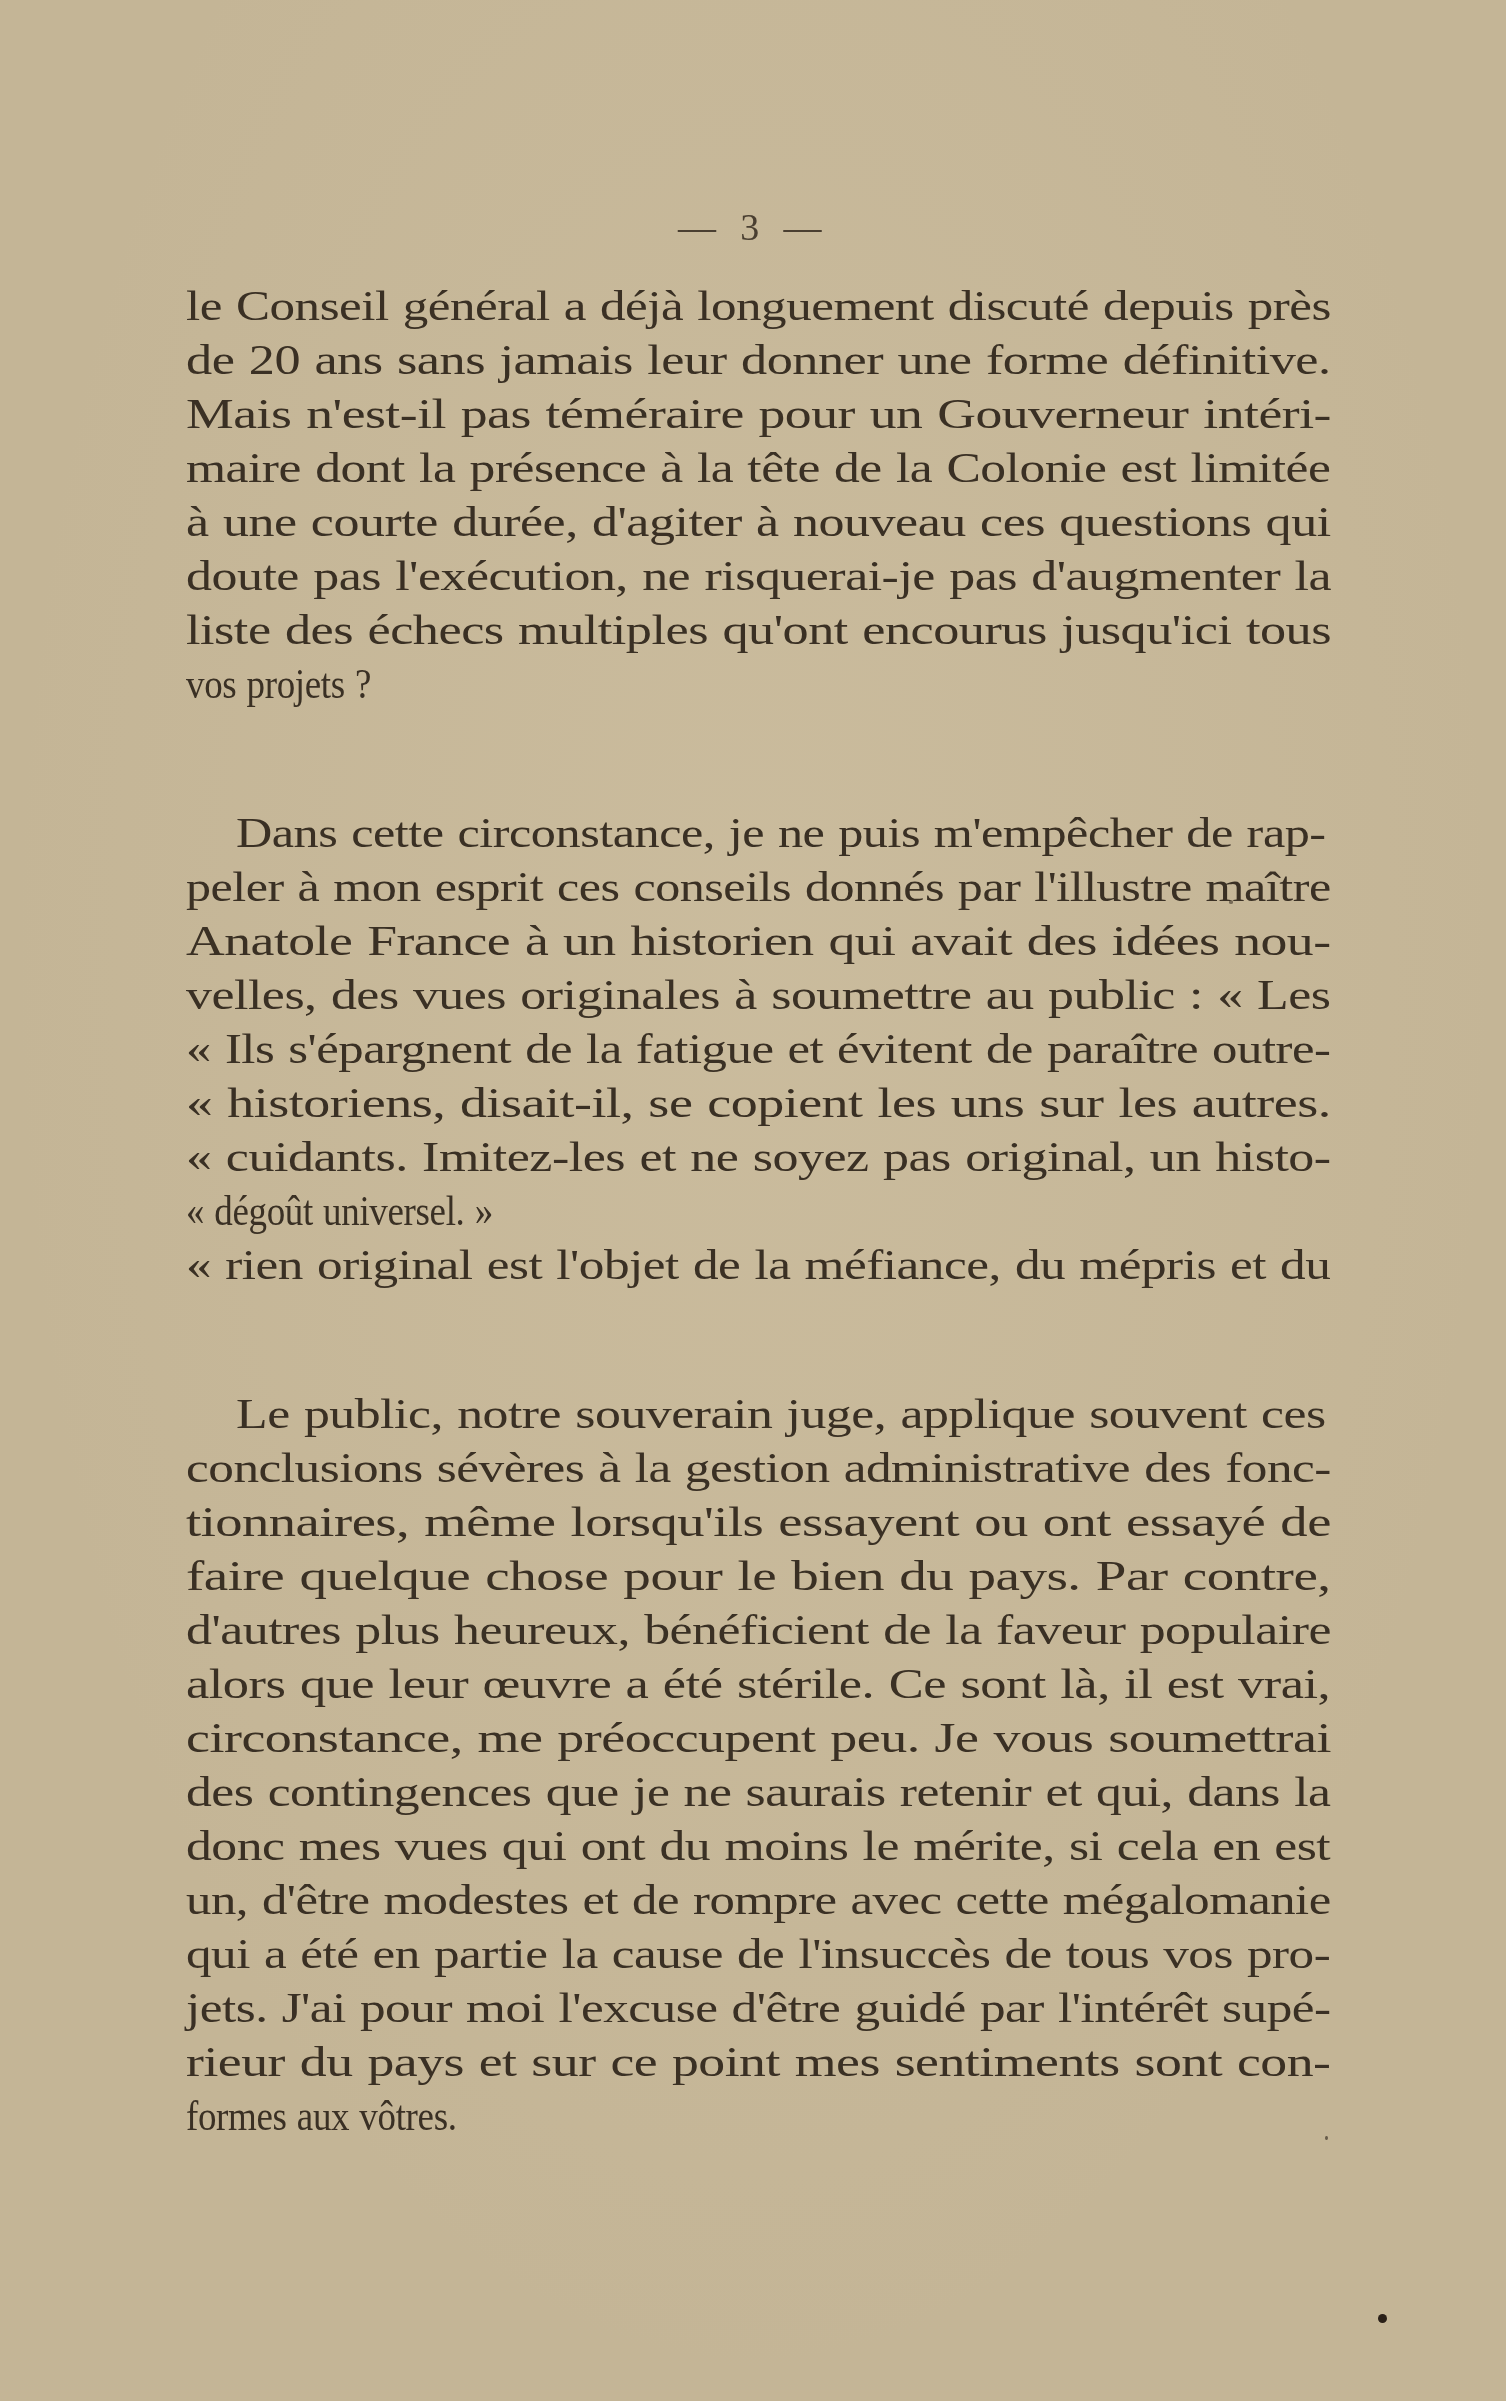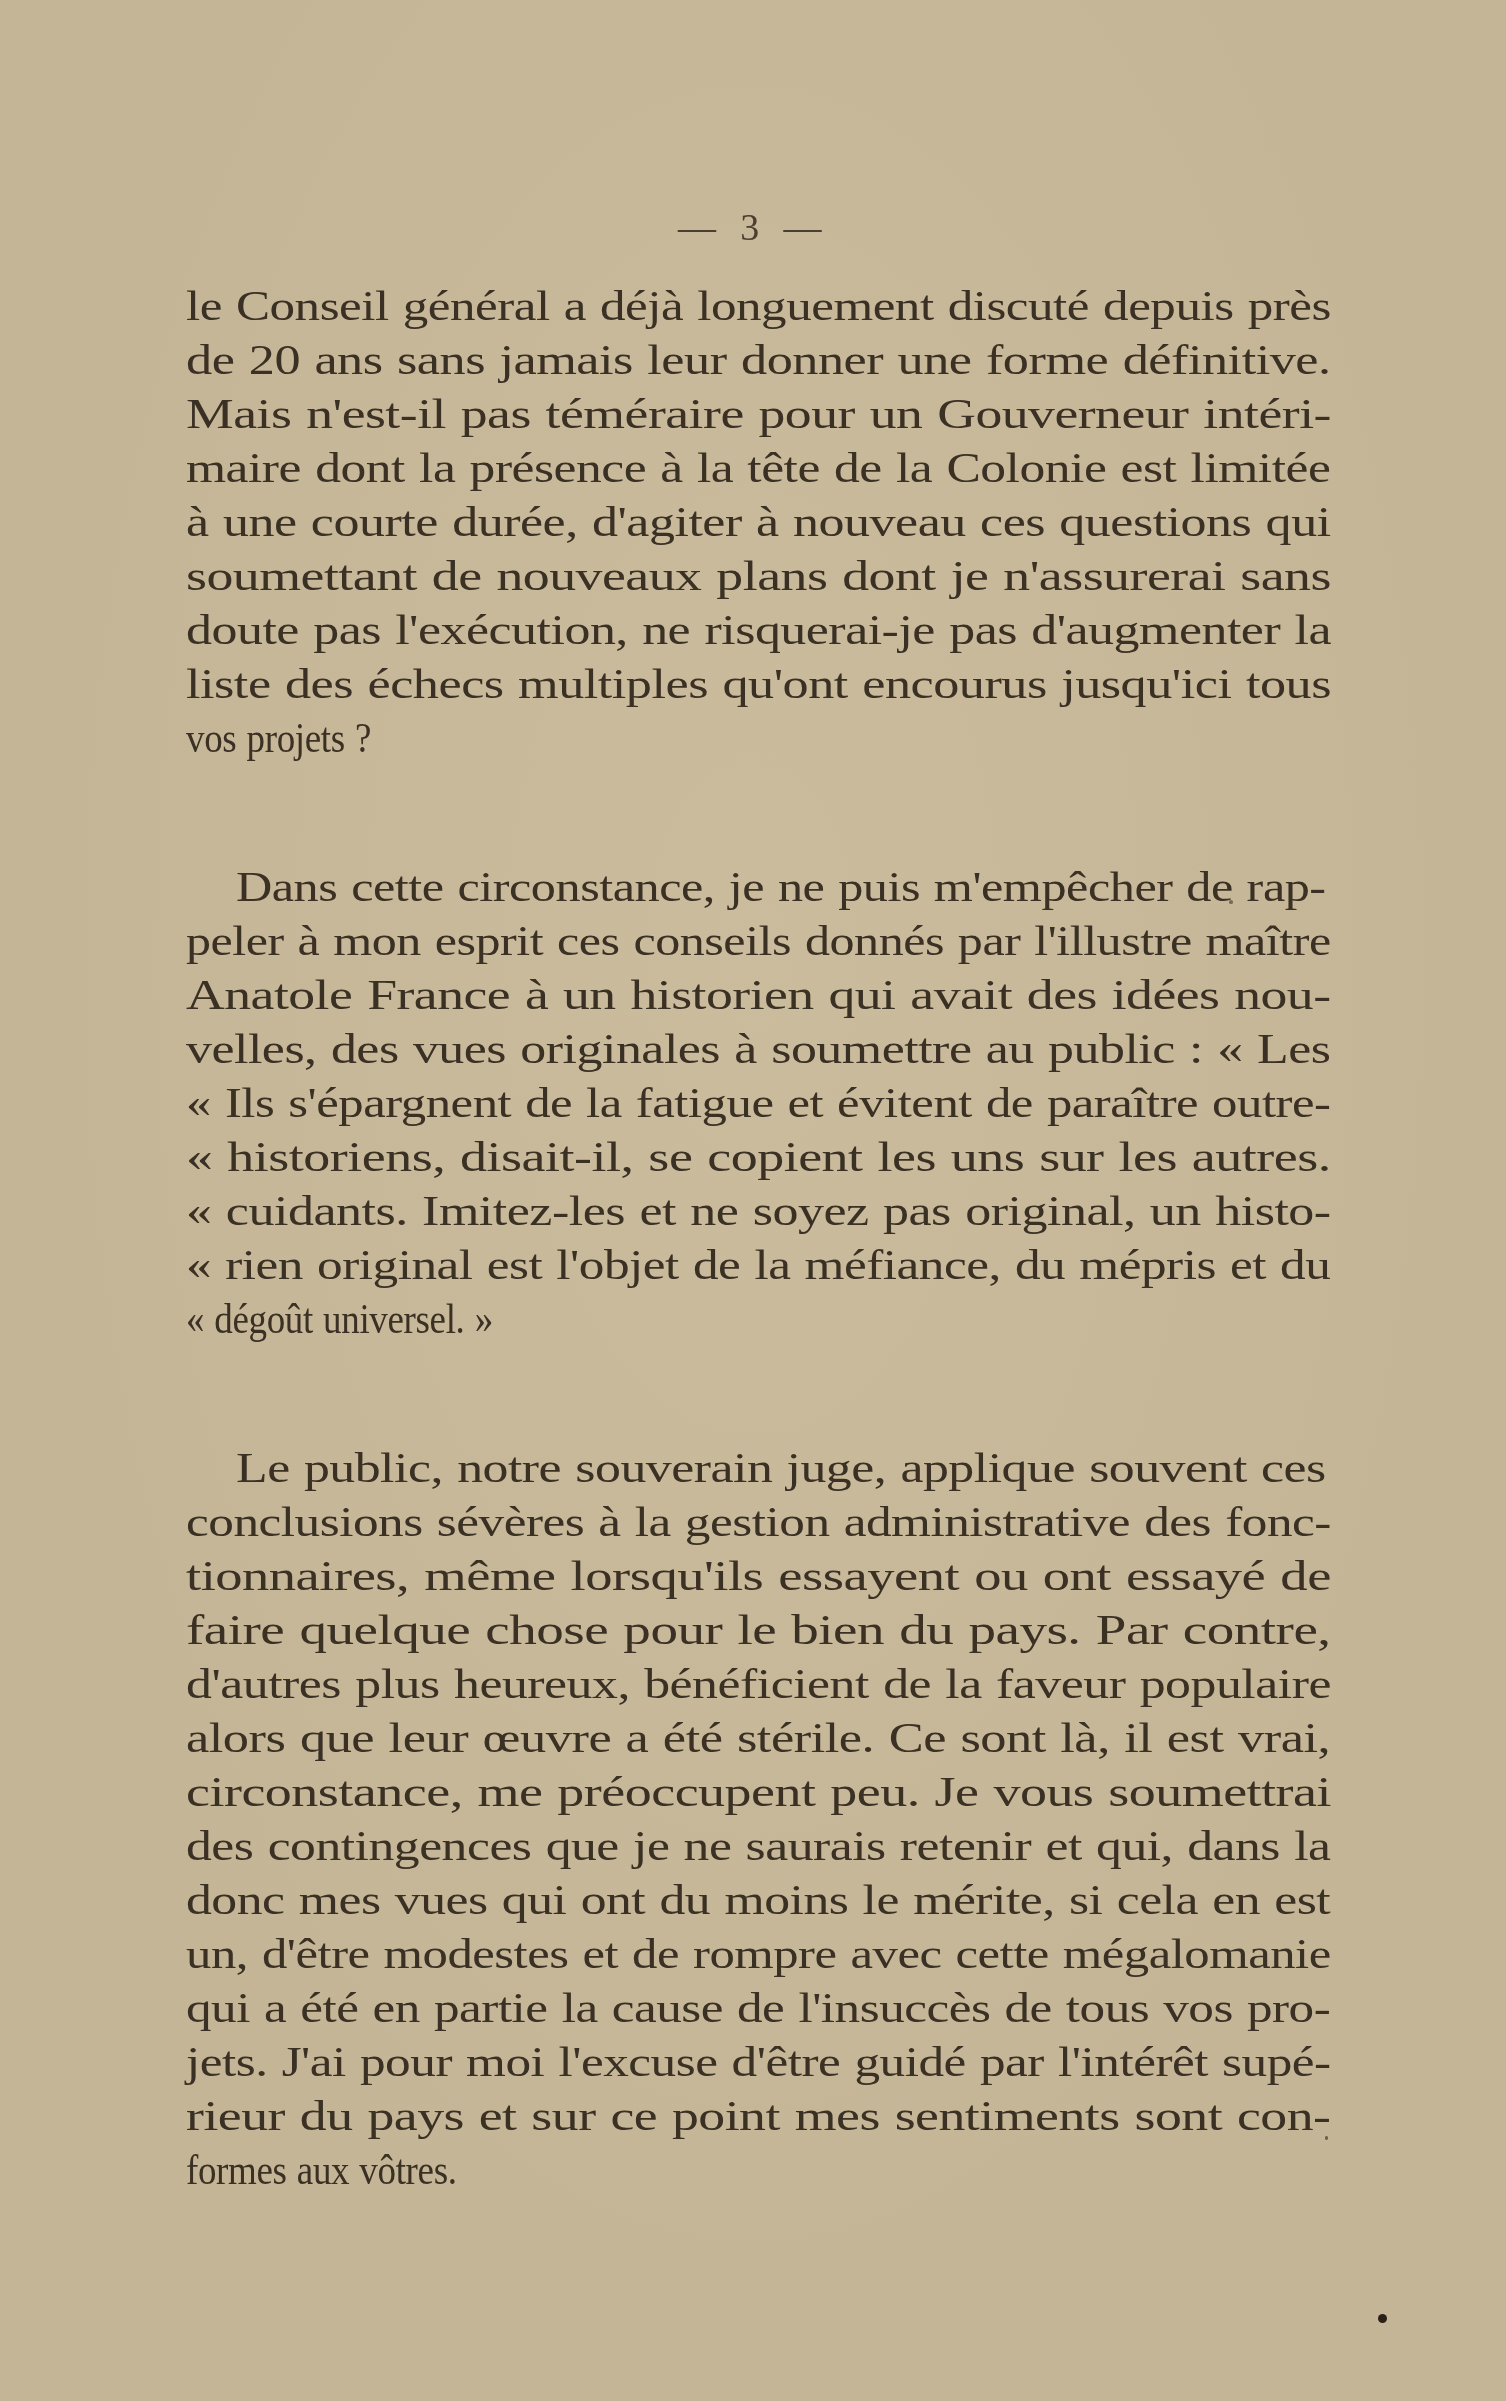--- a/index.html
+++ b/index.html
@@ -76,38 +76,37 @@
   <div class="page-number">— 3 —</div>
 
   <div class="text-block">
 
     <div>
       <span class="line"><span style="white-space: nowrap; display: inline-block; transform-origin: left center; transform: scaleX(1.1876);">le Conseil général a déjà longuement discuté depuis près</span></span>
       <span class="line"><span style="white-space: nowrap; display: inline-block; transform-origin: left center; transform: scaleX(1.2151);">de 20 ans sans jamais leur donner une forme définitive.</span></span>
       <span class="line"><span style="white-space: nowrap; display: inline-block; transform-origin: left center; transform: scaleX(1.2482);">Mais n'est-il pas téméraire pour un Gouverneur intéri-</span></span>
       <span class="line"><span style="white-space: nowrap; display: inline-block; transform-origin: left center; transform: scaleX(1.199);">maire dont la présence à la tête de la Colonie est limitée</span></span>
       <span class="line"><span style="white-space: nowrap; display: inline-block; transform-origin: left center; transform: scaleX(1.2088);">à une courte durée, d'agiter à nouveau ces questions qui</span></span>
-      <span class="line"><span style="white-space: nowrap; display: inline-block; transform-origin: left center; transform: scaleX(1.2508);">soumettant de nouveaux plans dont je n'assurerai sans</span></span>
       <span class="line"><span style="white-space: nowrap; display: inline-block; transform-origin: left center; transform: scaleX(1.2067);">doute pas l'exécution, ne risquerai-je pas d'augmenter la</span></span>
       <span class="line"><span style="white-space: nowrap; display: inline-block; transform-origin: left center; transform: scaleX(1.2141);">liste des échecs multiples qu'ont encourus jusqu'ici tous</span></span>
       <span class="line last"><span style="white-space: nowrap; display: inline-block; transform-origin: left center; transform: scaleX(0.86);">vos projets ?</span></span>
     </div>
 
     <div class="para-gap"></div>
 
     <div>
       <span class="line indent"><span style="white-space: nowrap; display: inline-block; transform-origin: left center; transform: scaleX(1.1679);">Dans cette circonstance, je ne puis m'empêcher de rap-</span></span>
       <span class="line"><span style="white-space: nowrap; display: inline-block; transform-origin: left center; transform: scaleX(1.1652);">peler à mon esprit ces conseils donnés par l'illustre maître</span></span>
       <span class="line"><span style="white-space: nowrap; display: inline-block; transform-origin: left center; transform: scaleX(1.2477);">Anatole France à un historien qui avait des idées nou-</span></span>
       <span class="line"><span style="white-space: nowrap; display: inline-block; transform-origin: left center; transform: scaleX(1.2064);">velles, des vues originales à soumettre au public : « Les</span></span>
       <span class="line"><span style="white-space: nowrap; display: inline-block; transform-origin: left center; transform: scaleX(1.1806);">« Ils s'épargnent de la fatigue et évitent de paraître outre-</span></span>
       <span class="line"><span style="white-space: nowrap; display: inline-block; transform-origin: left center; transform: scaleX(1.2553);">« historiens, disait-il, se copient les uns sur les autres.</span></span>
       <span class="line"><span style="white-space: nowrap; display: inline-block; transform-origin: left center; transform: scaleX(1.209);">« cuidants. Imitez-les et ne soyez pas original, un histo-</span></span>
+      <span class="line last"><span style="white-space: nowrap; display: inline-block; transform-origin: left center; transform: scaleX(0.86);">« dégoût universel. »</span></span>
       <span class="line"><span style="white-space: nowrap; display: inline-block; transform-origin: left center; transform: scaleX(1.1912);">« rien original est l'objet de la méfiance, du mépris et du</span></span>
-      <span class="line last"><span style="white-space: nowrap; display: inline-block; transform-origin: left center; transform: scaleX(0.86);">« dégoût universel. »</span></span>
     </div>
 
     <div class="para-gap"></div>
 
     <div>
       <span class="line indent"><span style="white-space: nowrap; display: inline-block; transform-origin: left center; transform: scaleX(1.2039);">Le public, notre souverain juge, applique souvent ces</span></span>
       <span class="line"><span style="white-space: nowrap; display: inline-block; transform-origin: left center; transform: scaleX(1.1915);">conclusions sévères à la gestion administrative des fonc-</span></span>
       <span class="line"><span style="white-space: nowrap; display: inline-block; transform-origin: left center; transform: scaleX(1.2689);">tionnaires, même lorsqu'ils essayent ou ont essayé de</span></span>
       <span class="line"><span style="white-space: nowrap; display: inline-block; transform-origin: left center; transform: scaleX(1.2806);">faire quelque chose pour le bien du pays. Par contre,</span></span>
       <span class="line"><span style="white-space: nowrap; display: inline-block; transform-origin: left center; transform: scaleX(1.2044);">d'autres plus heureux, bénéficient de la faveur populaire</span></span>

